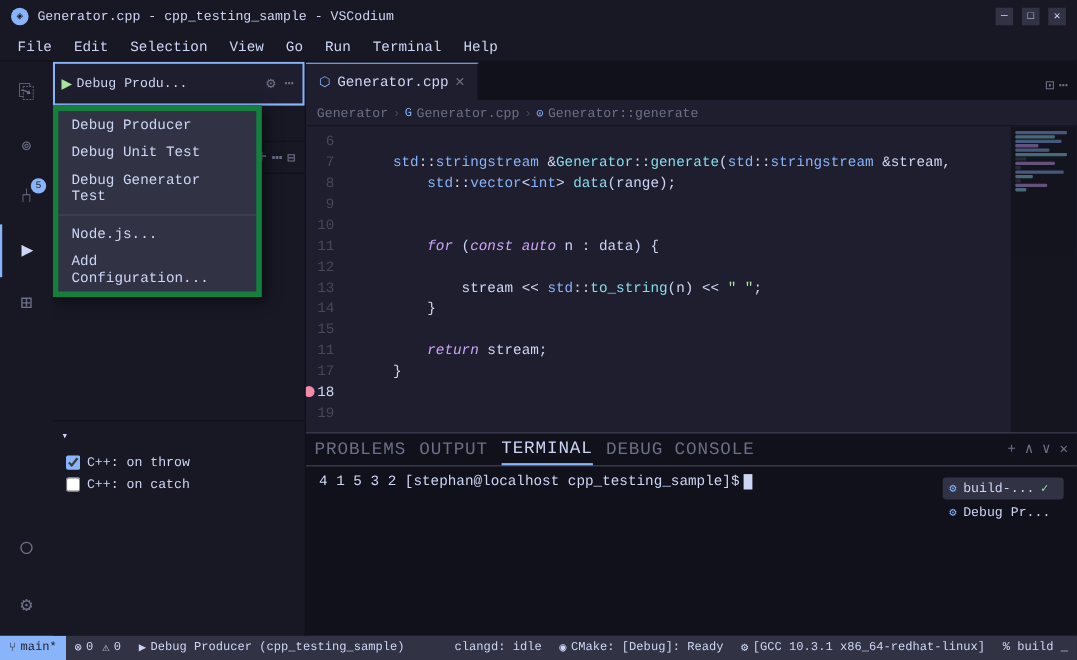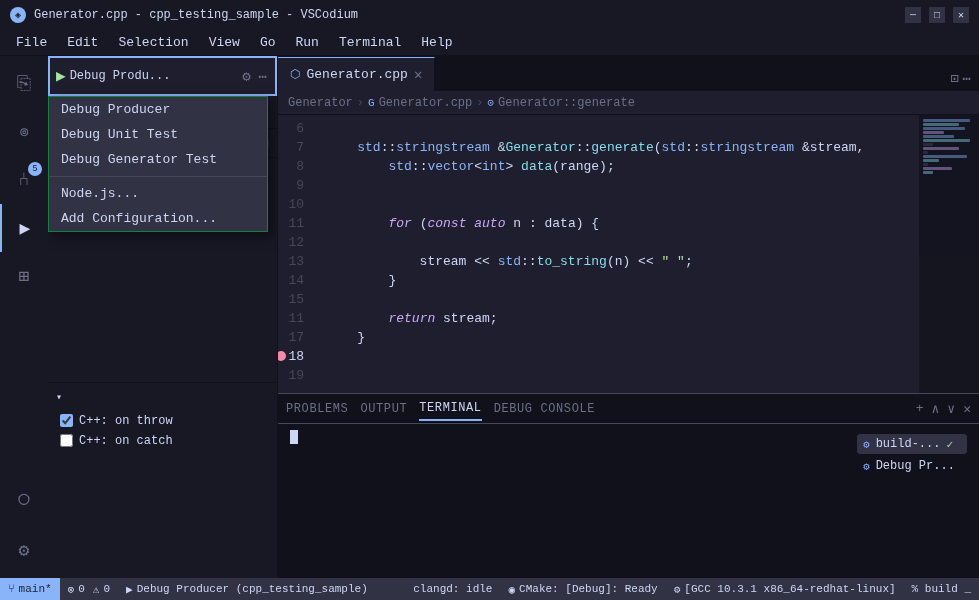--- a/index.html
+++ b/index.html
@@ -135,23 +135,23 @@
       font-size: 14px;
       cursor: pointer;
       padding: 2px;
     }
 
     
     #dropdown-menu {
       position: absolute;
       top: 40px;
       left: 0;
-      width: 220px;
+      width: 190px;
       background: #313244;
-      border: 1px solid #15803d;
+      border: 5px solid #15803d;
       z-index: 100;
       box-shadow: 4px 4px 12px rgba(0,0,0,0.5);
     }
     .dropdown-item {
       padding: 5px 12px;
       color: #cdd6f4;
       font-size: 13px;
       cursor: pointer;
     }
     .dropdown-divider { height: 1px; background: #45475a; margin: 4px 0; }
@@ -333,21 +333,21 @@
       height: 30px;
       display: flex;
       align-items: center;
       padding: 0 8px;
       gap: 12px;
       border-bottom: 1px solid #45475a;
       flex-shrink: 0;
     }
     .panel-tab {
       color: #6c7086;
-      font-size: 12px;
+      font-size: 16px;
       cursor: pointer;
       padding: 4px 0;
       text-transform: uppercase;
       letter-spacing: 0.05em;
     }
     .panel-tab.active {
       color: #cdd6f4;
       border-bottom: 2px solid #89b4fa;
     }
     #panel-actions {
@@ -618,20 +618,21 @@
         <div id="panel-actions">
           <span>+</span>
           <span>∧</span>
           <span>∨</span>
           <span>✕</span>
         </div>
       </div>
       <div id="terminal-content">
         <div id="terminal-main">
           <div class="terminal-prompt">
+            <span>4 1 5 3 2 [stephan@localhost cpp_testing_sample]$ </span>
             <span class="cursor-block"></span>
           </div>
         </div>
         <div id="terminal-sidebar">
           <div class="terminal-sidebar-item">
             <span class="terminal-build-icon">⚙</span>
             <span>build-...</span>
             <span class="check">✓</span>
           </div>
           <div class="terminal-sidebar-item">

